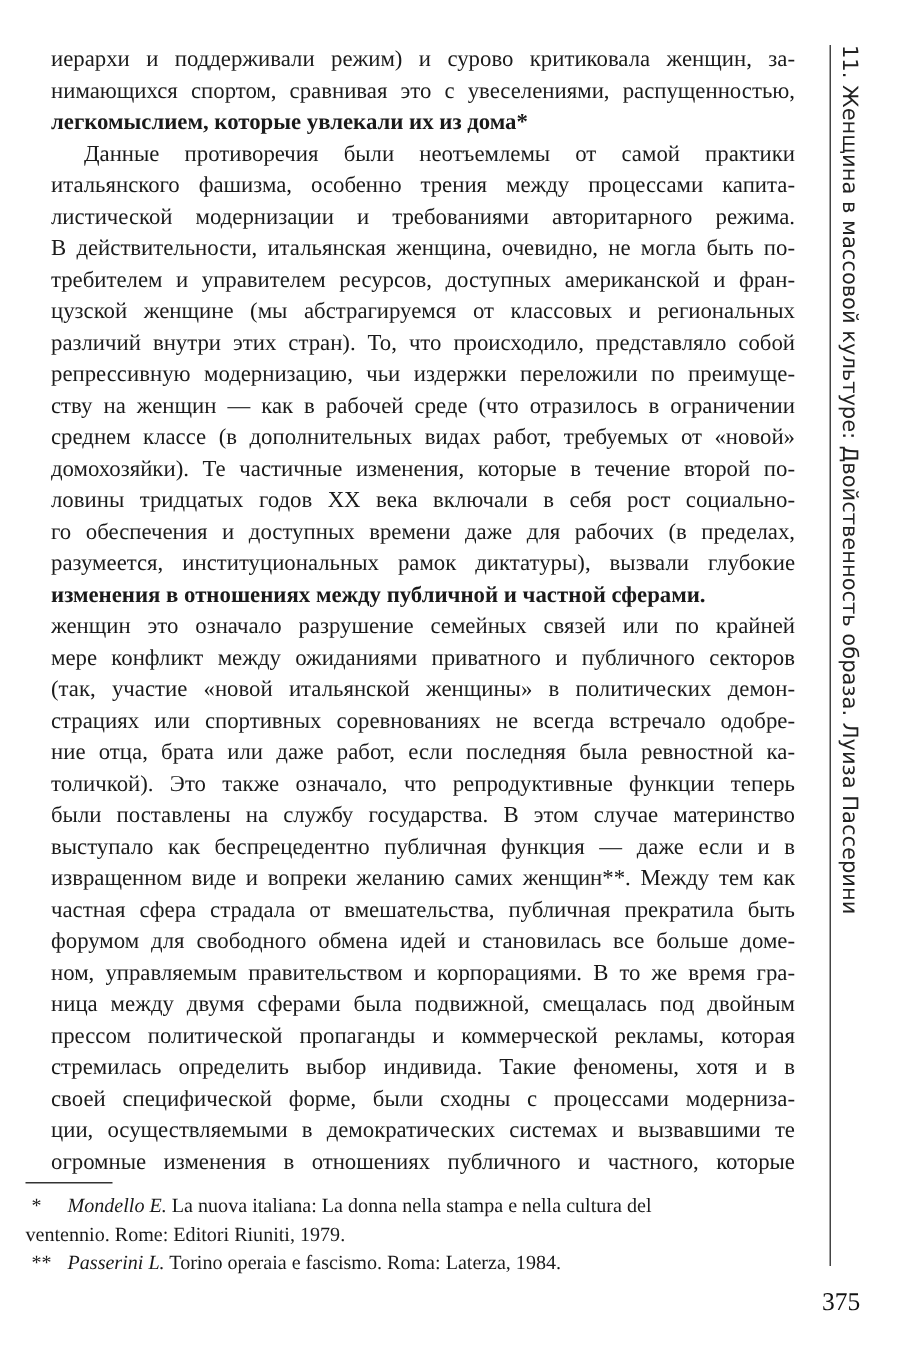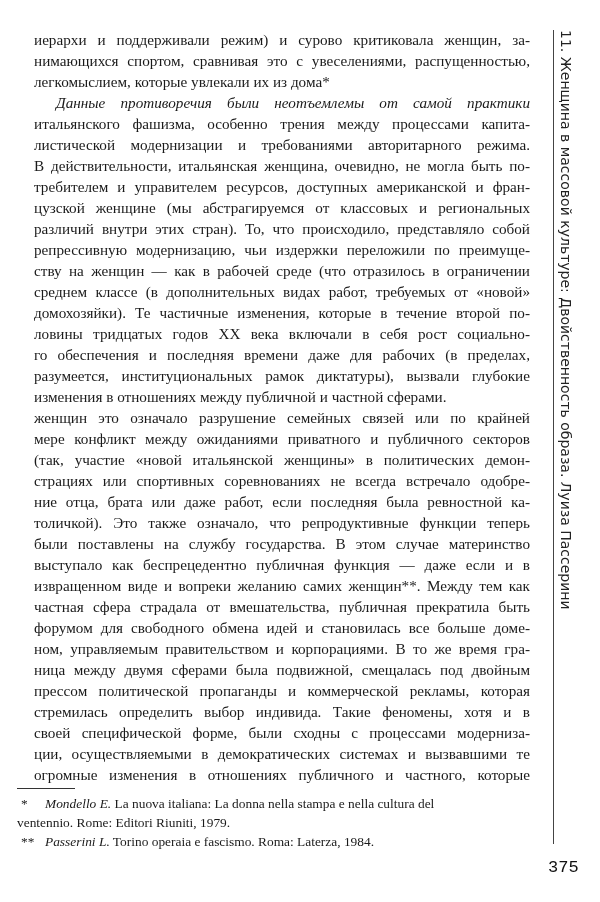--- a/index.html
+++ b/index.html
@@ -6,40 +6,40 @@
   body {
     width: 600px; height: 902px; background: #ffffff; position: relative; overflow: hidden;
     font-family: "Liberation Serif", "DejaVu Serif", serif; color: #1a1a1a;
   }
   .page { position: absolute; left: 0; top: 0; width: 600px; height: 902px; }
   .body-text {
     position: absolute; left: 34px; top: 29px; width: 496px;
     font-size: 15.2px; line-height: 21px; text-align: justify;
   }
   .line { display: block; white-space: nowrap; text-align-last: justify; text-align: justify; height: 21px; overflow: hidden; }
-  .line.last { text-align-last: left; }
-  .line.indent { padding-left: 22px; font-style: italic; }
+  .line.last { text-align-last: left; font-weight: bold; }
+  .line.indent { padding-left: 22px; }
   .rule-vertical {
     position: absolute; left: 553px; top: 30px; width: 1px; height: 814px; background: #444;
   }
   .running-head {
     position: absolute; left: 555px; top: 30px; width: 22px; height: 540px;
     writing-mode: vertical-rl; font-family: "DejaVu Sans", sans-serif; font-size: 14px;
     color: #222; white-space: nowrap; line-height: 22px;
   }
   .footnote-rule { position: absolute; left: 17px; top: 788px; width: 58px; height: 1px; background: #333; }
   .footnotes {
     position: absolute; left: 17px; top: 794px; width: 496px;
     font-size: 13.4px; line-height: 19px; color: #1a1a1a;
   }
   .fn { display: block; white-space: nowrap; }
   .fn .mark { display: inline-block; width: 28px; padding-left: 4px; box-sizing: border-box; }
   .fn i { font-style: italic; }
   .page-number {
-    position: absolute; left: 548px; top: 858px; font-family: Liberation Mono, monospace;
+    position: absolute; left: 548px; top: 858px; font-family: Liberation Serif, serif;
     font-size: 17px; color: #111;
   }
 </style>
 </head>
 <body>
 
 <div class="page">
   <div class="rule-vertical"></div>
   <div class="running-head">11. Женщина в массовой культуре: Двойственность образа. Луиза Пассерини</div>
 
@@ -52,21 +52,21 @@
       <span class="line">листической модернизации и требованиями авторитарного режима.</span>
       <span class="line">В действительности, итальянская женщина, очевидно, не могла быть по-</span>
       <span class="line">требителем и управителем ресурсов, доступных американской и фран-</span>
       <span class="line">цузской женщине (мы абстрагируемся от классовых и региональных</span>
       <span class="line">различий внутри этих стран). То, что происходило, представляло собой</span>
       <span class="line">репрессивную модернизацию, чьи издержки переложили по преимуще-</span>
       <span class="line">ству на женщин — как в рабочей среде (что отразилось в ограничении</span>
       <span class="line">среднем классе (в дополнительных видах работ, требуемых от «новой»</span>
       <span class="line">домохозяйки). Те частичные изменения, которые в течение второй по-</span>
       <span class="line">ловины тридцатых годов XX века включали в себя рост социально-</span>
-      <span class="line">го обеспечения и последняя времени даже для рабочих (в пределах,</span>
+      <span class="line">го обеспечения и доступных времени даже для рабочих (в пределах,</span>
       <span class="line">разумеется, институциональных рамок диктатуры), вызвали глубокие</span>
       <span class="line last">изменения в отношениях между публичной и частной сферами.</span>
       <span class="line">женщин это означало разрушение семейных связей или по крайней</span>
       <span class="line">мере конфликт между ожиданиями приватного и публичного секторов</span>
       <span class="line">(так, участие «новой итальянской женщины» в политических демон-</span>
       <span class="line">страциях или спортивных соревнованиях не всегда встречало одобре-</span>
       <span class="line">ние отца, брата или даже работ, если последняя была ревностной ка-</span>
       <span class="line">толичкой). Это также означало, что репродуктивные функции теперь</span>
       <span class="line">были поставлены на службу государства. В этом случае материнство</span>
       <span class="line">выступало как беспрецедентно публичная функция — даже если и в</span>

